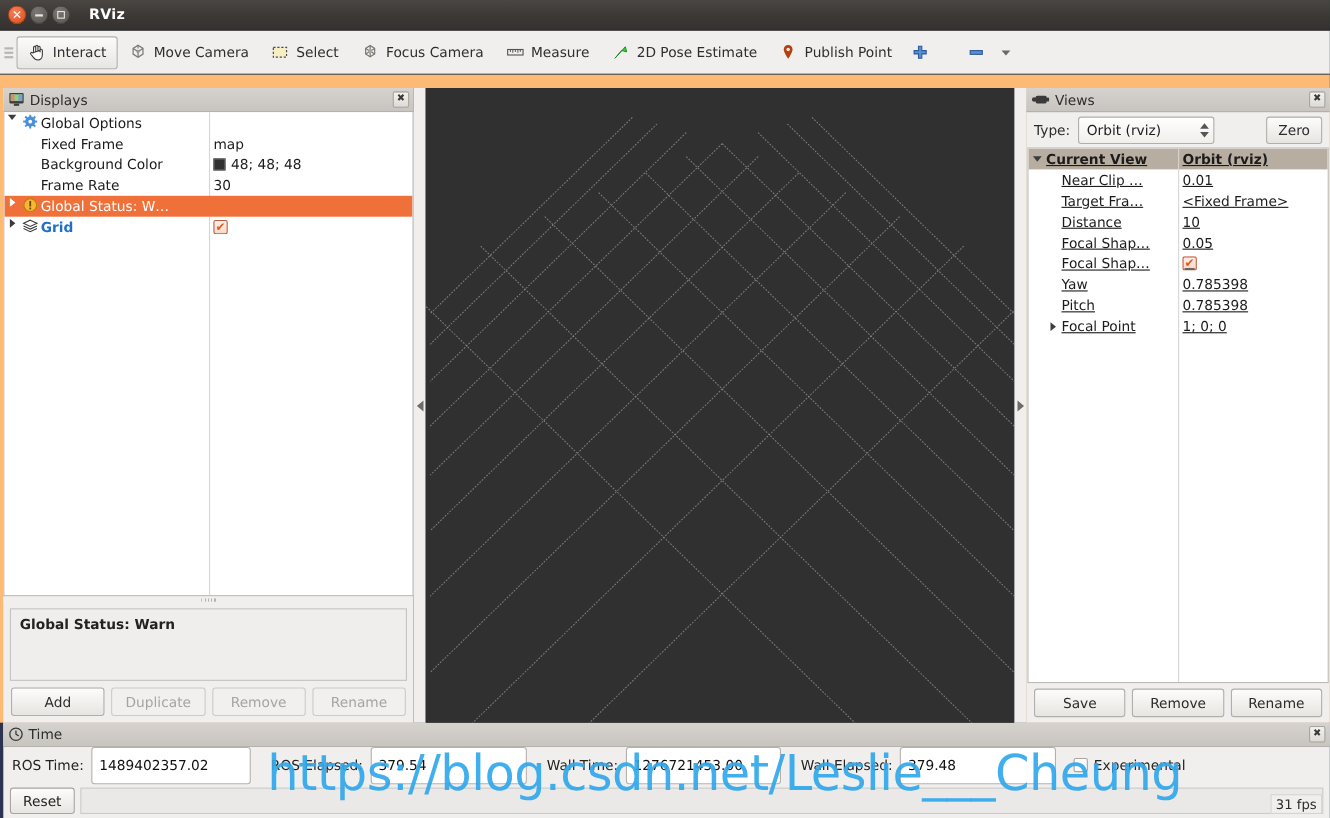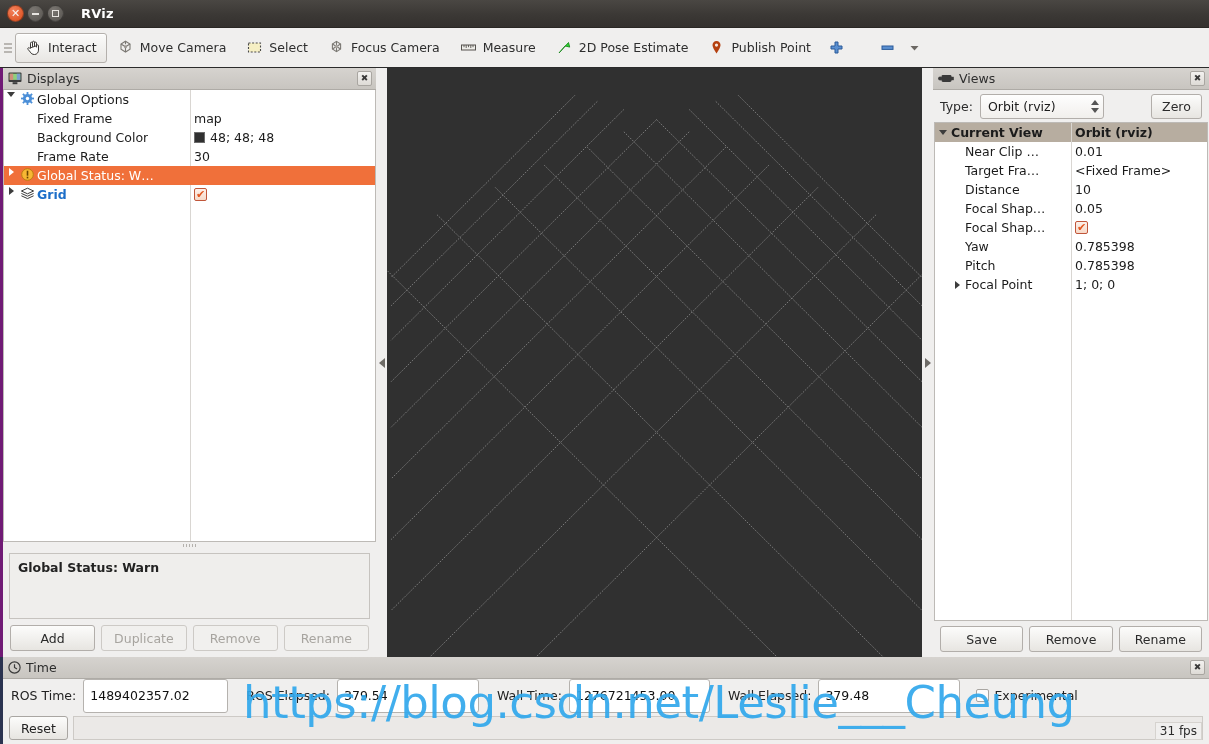--- a/index.html
+++ b/index.html
@@ -68,22 +68,22 @@
     background: linear-gradient(to bottom,#fbfbfa,#e8e6e3);
     border: 1px solid #b4b0ac;
     box-shadow: inset 0 1px 0 #fff;
   }
   .tb-ico { width: 17px; height: 17px; display:block; flex:0 0 17px; }
 
   
   #body {
     flex: 1 1 auto; display: flex;
     min-height: 0;
-    padding: 0 0 0 3px;
-    background: #701a75;
+    padding: 12px 0 0 3px;
+    background: #fdba74;
   }
   .panel {
     background: #f0efee;
     display: flex; flex-direction: column;
     min-height: 0;
   }
   .panel-head {
     height: 22px; flex: 0 0 22px;
     background: linear-gradient(to bottom,#d6d3cf,#c8c5c0);
     border-bottom: 1px solid #aeaba6;
@@ -196,21 +196,21 @@
   .spin i.up   { border-left:4px solid transparent;border-right:4px solid transparent;border-bottom:5px solid #555; }
   .spin i.down { border-left:4px solid transparent;border-right:4px solid transparent;border-top:5px solid #555; }
   .zero-btn {
     flex: 1 1 auto; height: 25px;
     background: linear-gradient(to bottom,#fcfcfb,#e7e5e1);
     border: 1px solid #b2aeaa; border-radius: 3px;
     display:flex; align-items:center; justify-content:center;
     font-size: 12.5px; color: #2b2b2b; margin-left: 40px;
   }
   #views-tree { flex: 1 1 auto; background:#fff; border:1px solid #bdbab6; margin: 0 1px; min-height:0; overflow:hidden; position:relative; }
-  .vrow { display: flex; align-items: center; height: 19px; font-size: 12.5px; color:#1b1b1b; }
+  .vrow { display: flex; align-items: center; height: 19px; font-size: 12.5px; color:#1b1b1b;text-decoration:underline; }
   .vrow .vn { width: 136px; flex: 0 0 136px; display: flex; align-items: center; overflow: hidden; white-space: nowrap; }
   .vrow .vv { flex: 1 1 auto; padding-left: 4px; white-space: nowrap; overflow: hidden; display:flex; align-items:center; }
   .vrow.header { background: #b7ada0; font-weight: bold; color: #1b1b1b; }
   .vrow.header .vv { font-weight: bold; }
   .v-ind { flex: 0 0 30px; }
   .v-arrow { width: 16px; flex:0 0 16px; display:flex;align-items:center;justify-content:center; }
   .v-arrow .ar { width:0;height:0;border-left:5px solid #3c3c3c;border-top:4px solid transparent;border-bottom:4px solid transparent; }
   .v-arrow .ar.down { border-left:4px solid transparent;border-right:4px solid transparent;border-top:5px solid #3c3c3c;border-bottom:none; }
   .vcol-split { position:absolute; top:0; bottom:0; left:136px; width:1px; background:#d9d6d2; }
 

